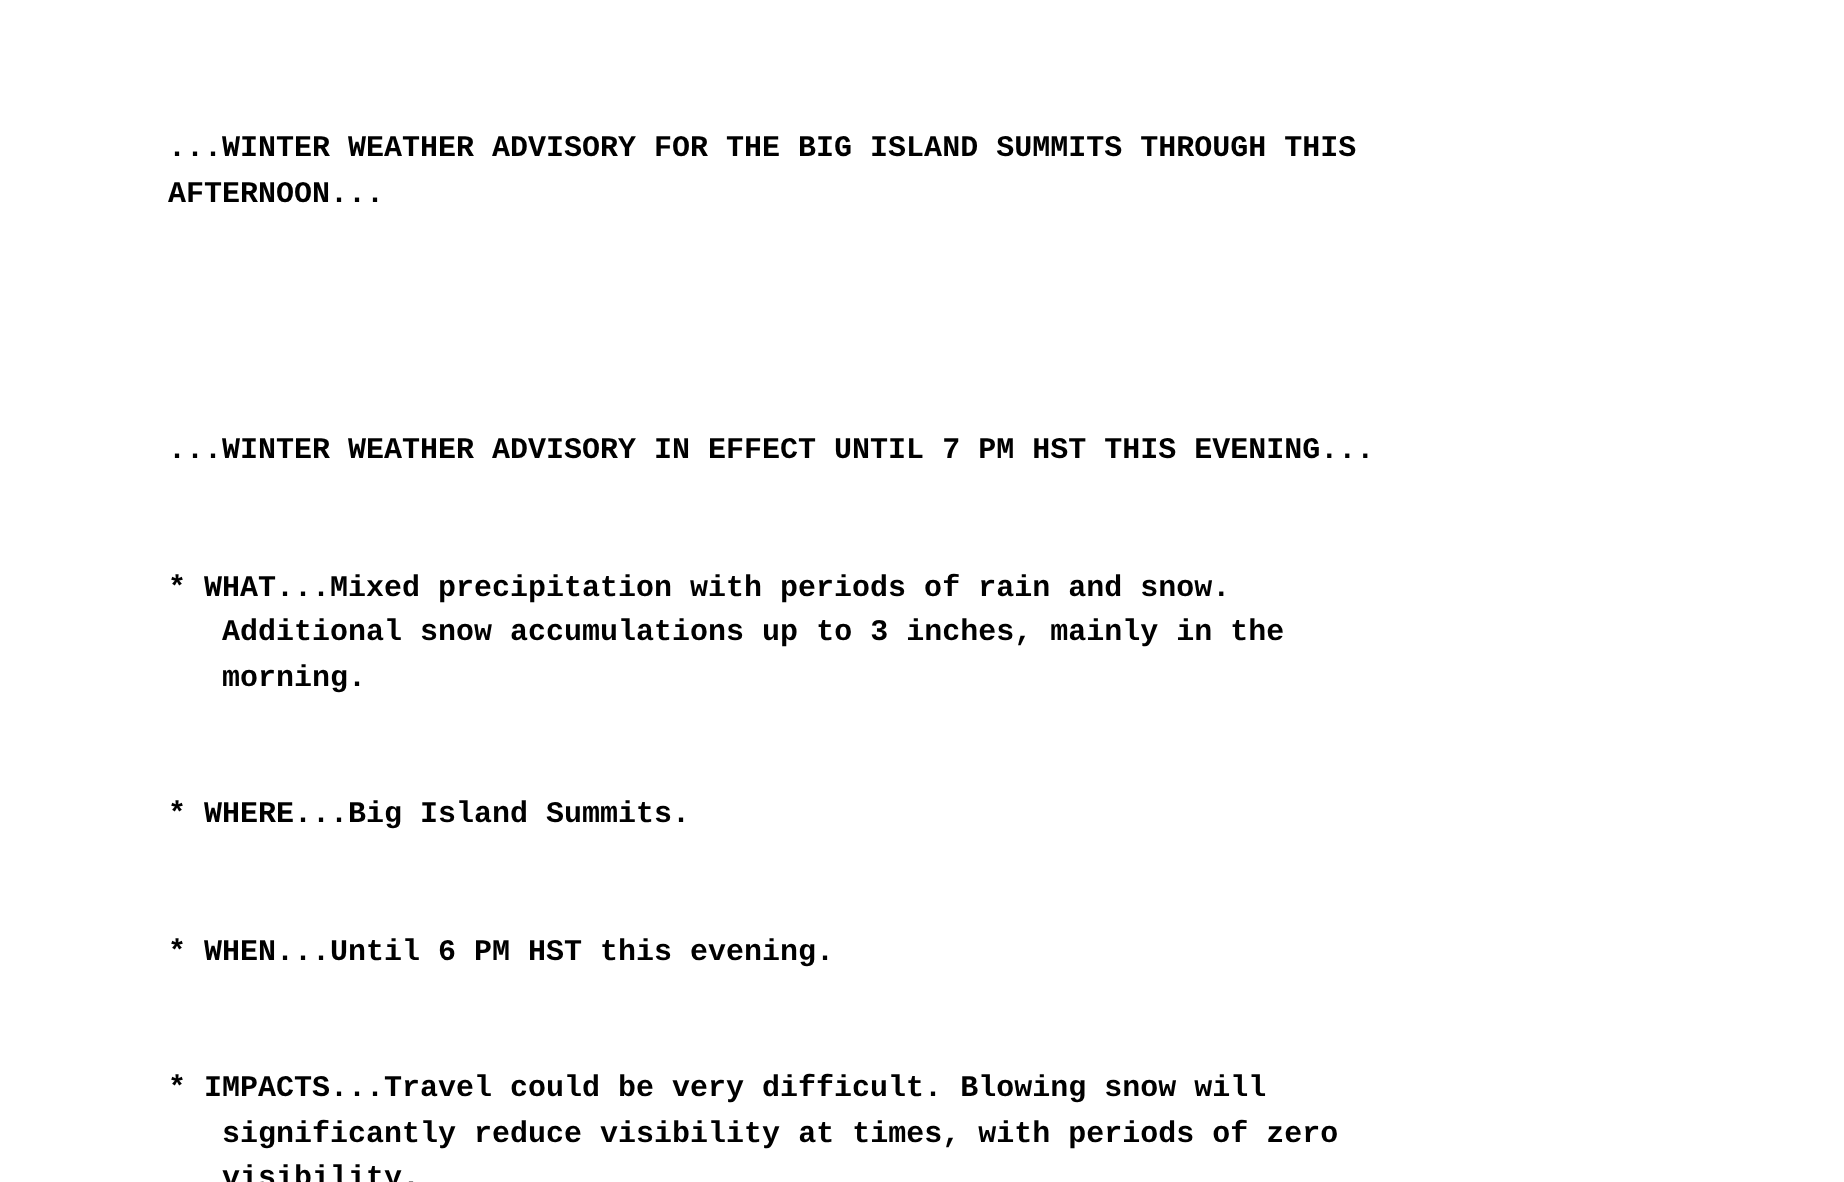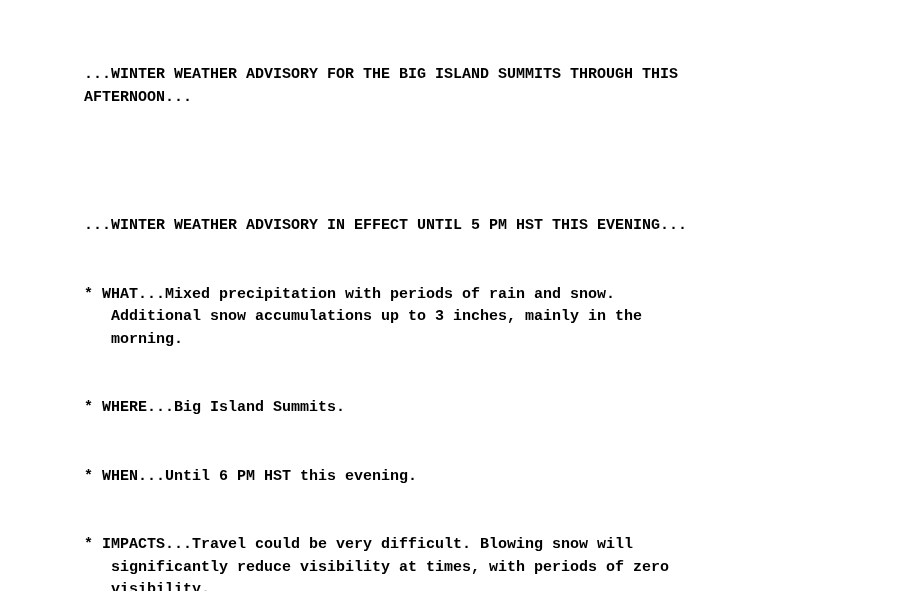--- a/index.html
+++ b/index.html
@@ -22,17 +22,17 @@
 
     .content-block {
       white-space: pre-wrap;
       word-wrap: break-word;
     }
   </style>
 </head>
 <body>
 
 <div class="content-block" id="advisory-container"><div style="white-space: pre-wrap;">...WINTER WEATHER ADVISORY FOR THE BIG ISLAND SUMMITS THROUGH THIS
-AFTERNOON...</div><div style="white-space: pre-wrap; height: 14px;"></div><div style="white-space: pre-wrap; height: 14px;"></div><div style="white-space: pre-wrap; height: 14px;"></div><div style="white-space: pre-wrap;">...WINTER WEATHER ADVISORY IN EFFECT UNTIL 5 PM HST THIS EVENING...</div><div style="white-space: pre-wrap; height: 14px;"></div><div style="white-space: pre-wrap;">* WHAT...Mixed precipitation with periods of rain and snow.
+AFTERNOON...</div><div style="white-space: pre-wrap; height: 14px;"></div><div style="white-space: pre-wrap; height: 14px;"></div><div style="white-space: pre-wrap; height: 14px;"></div><div style="white-space: pre-wrap;">...WINTER WEATHER ADVISORY IN EFFECT UNTIL 7 PM HST THIS EVENING...</div><div style="white-space: pre-wrap; height: 14px;"></div><div style="white-space: pre-wrap;">* WHAT...Mixed precipitation with periods of rain and snow.
    Additional snow accumulations up to 3 inches, mainly in the
    morning.</div><div style="white-space: pre-wrap; height: 14px;"></div><div style="white-space: pre-wrap;">* WHERE...Big Island Summits.</div><div style="white-space: pre-wrap; height: 14px;"></div><div style="white-space: pre-wrap;">* WHEN...Until 6 PM HST this evening.</div><div style="white-space: pre-wrap; height: 14px;"></div><div style="white-space: pre-wrap;">* IMPACTS...Travel could be very difficult. Blowing snow will
    significantly reduce visibility at times, with periods of zero
    visibility.</div></div>
 
 </body></html>

